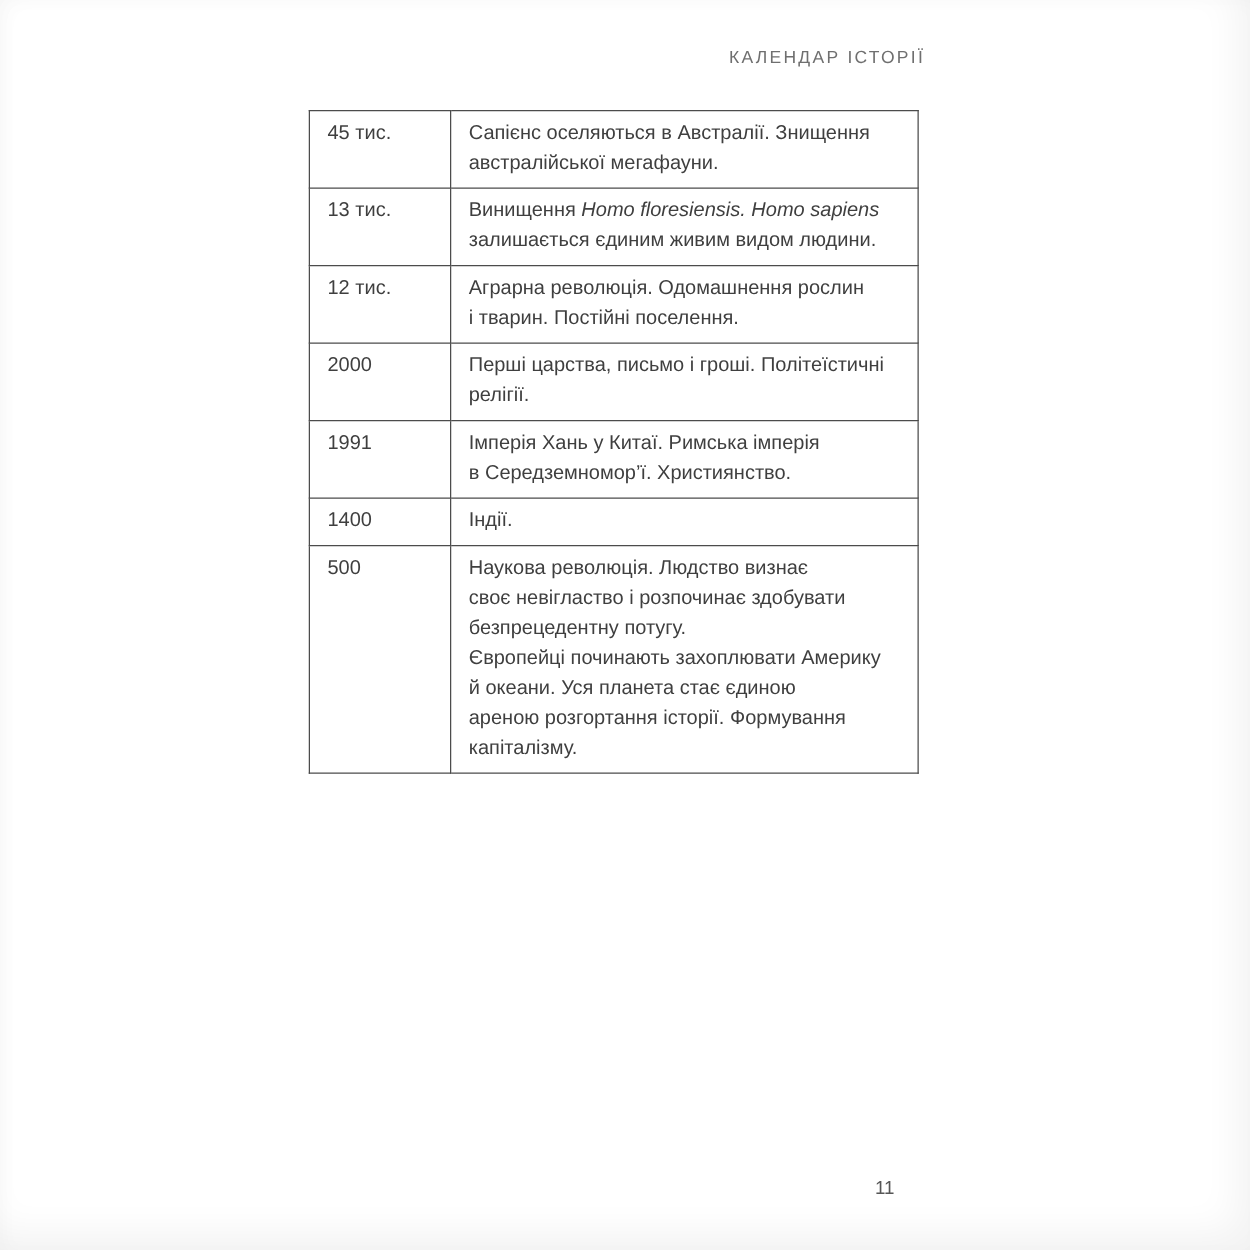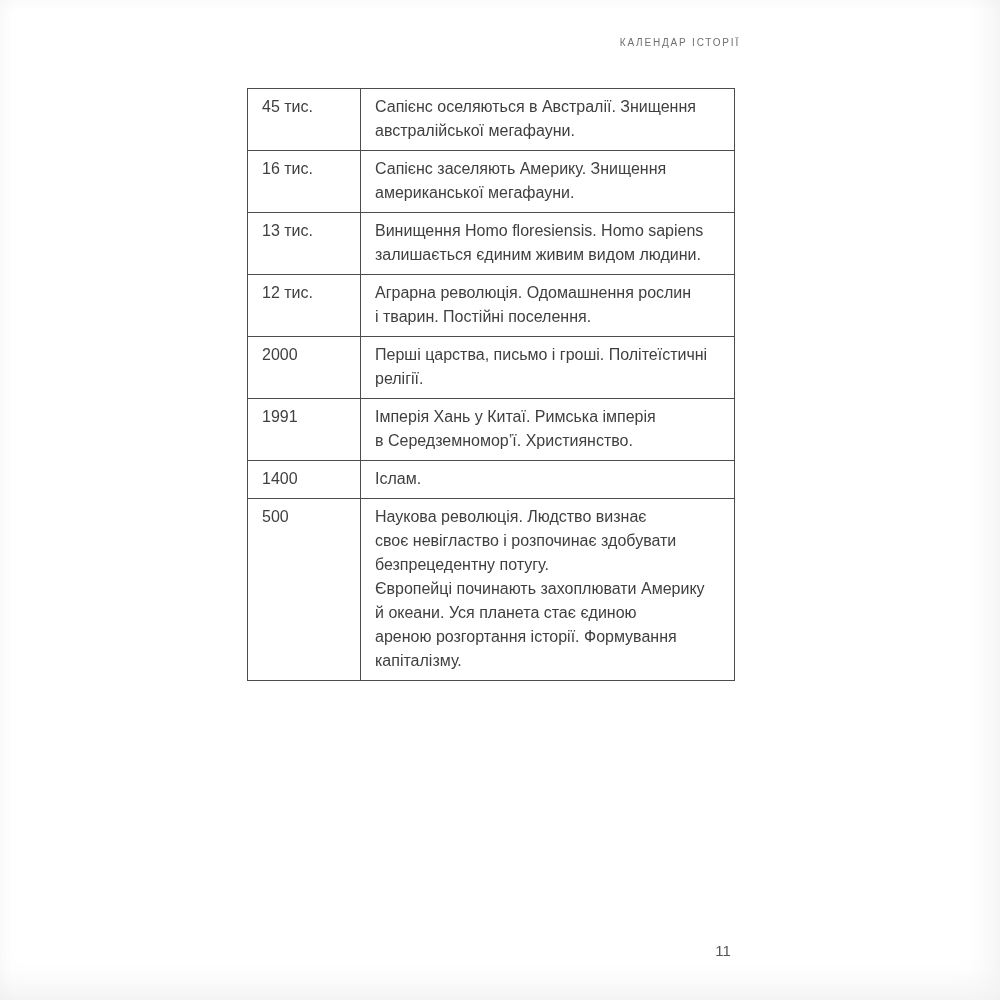--- a/index.html
+++ b/index.html
@@ -16,64 +16,59 @@
     color:var(--text-color);
     overflow:hidden;
   }
   .scan-page{
     position:absolute;inset:0;
     box-shadow:inset -10px -14px 30px rgba(0,0,0,0.05), inset 4px 2px 14px rgba(0,0,0,0.02);
   }
   .running-head{
     position:absolute;top:37px;left:440px;width:300px;
     text-align:right;
-    font-size:10px;letter-spacing:1.8px;
+    font-size:14px;letter-spacing:1.8px;
     color:var(--muted-color);
     text-transform:uppercase;
     white-space:nowrap;
   }
   table.history-table{
     position:absolute;left:247px;top:88px;width:488px;
     border-collapse:collapse;table-layout:fixed;
   }
   table.history-table td{
     border:1px solid var(--border-color);
     vertical-align:top;
     font-size:16px;line-height:24px;
     padding:6px 10px 7px 14px;
     color:var(--text-color);
     margin-top:48px;
   }
   td.year-cell{width:88px;white-space:nowrap;}
   td.event-cell{white-space:pre-line;}
-  .italic{}
+  .italic{font-style:italic;}
   .page-number{
     position:absolute;top:942px;left:700px;width:46px;
-    text-align:center;
+    text-align:left;
     font-size:15px;color:#565656;
   }
 </style>
 </head>
 <body>
 
 <div class="scan-page">
 
   <div class="running-head">КАЛЕНДАР ІСТОРІЇ</div>
 
   <table class="history-table">
     <tbody>
         <tr>
           <td class="year-cell">45 тис.</td>
           <td class="event-cell"><span>Сапієнс оселяються в Австралії. Знищення
 австралійської мегафауни.</span></td>
-        </tr>
-        <tr>
-          <td class="year-cell">16 тис.</td>
-          <td class="event-cell"><span>Сапієнс заселяють Америку. Знищення
-американської мегафауни.</span></td>
         </tr>
         <tr>
           <td class="year-cell">13 тис.</td>
           <td class="event-cell"><span>Винищення </span><span class="italic">Homo floresiensis. Homo sapiens</span><span>
 залишається єдиним живим видом людини.</span></td>
         </tr>
         <tr>
           <td class="year-cell">12 тис.</td>
           <td class="event-cell"><span>Аграрна революція. Одомашнення рослин
 і тварин. Постійні поселення.</span></td>
@@ -83,21 +78,21 @@
           <td class="event-cell"><span>Перші царства, письмо і гроші. Політеїстичні
 релігії.</span></td>
         </tr>
         <tr>
           <td class="year-cell">1991</td>
           <td class="event-cell"><span>Імперія Хань у Китаї. Римська імперія
 в Середземномор’ї. Християнство.</span></td>
         </tr>
         <tr>
           <td class="year-cell">1400</td>
-          <td class="event-cell"><span>Іслам.</span></td>
+          <td class="event-cell"><span>Індії.</span></td>
         </tr>
         <tr>
           <td class="year-cell">500</td>
           <td class="event-cell"><span>Наукова революція. Людство визнає
 своє невігластво і розпочинає здобувати
 безпрецедентну потугу.
 Європейці починають захоплювати Америку
 й океани. Уся планета стає єдиною
 ареною розгортання історії. Формування
 капіталізму.</span></td>

